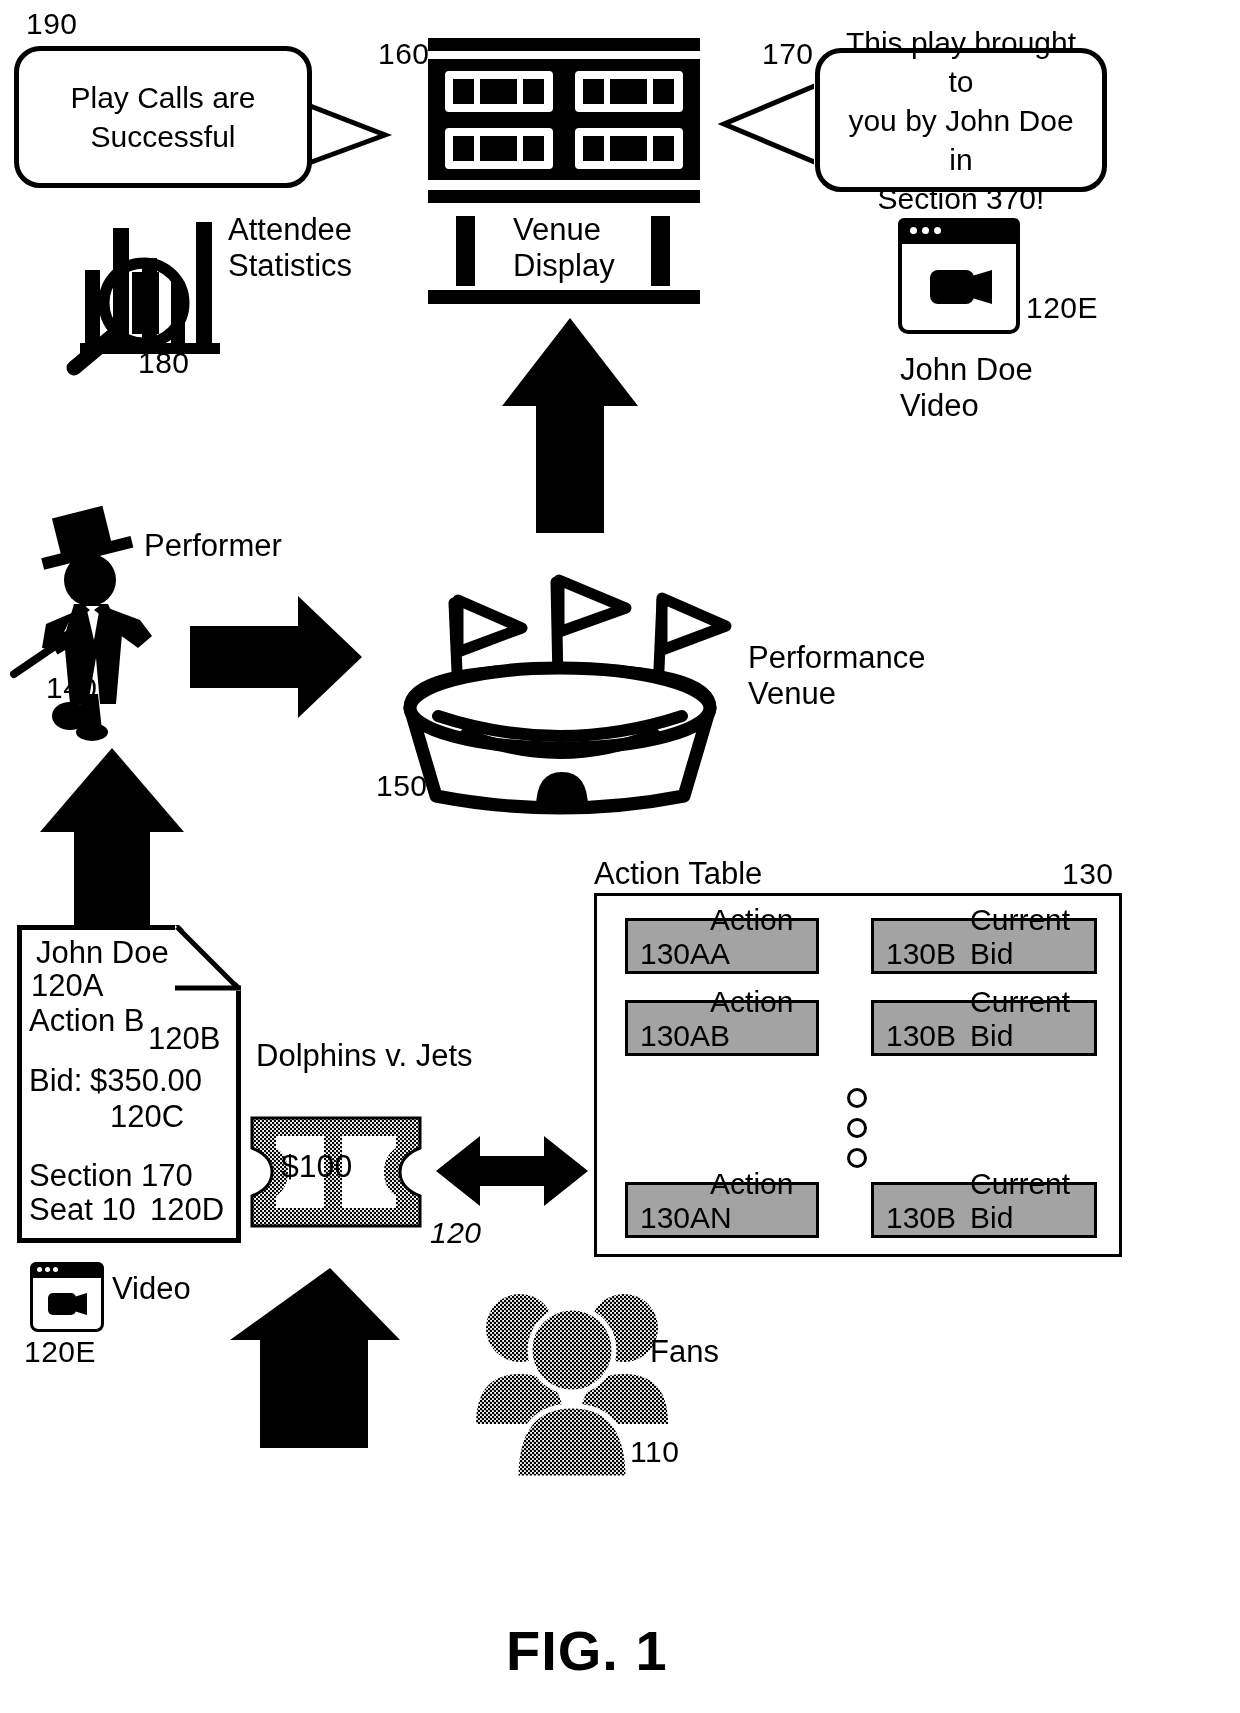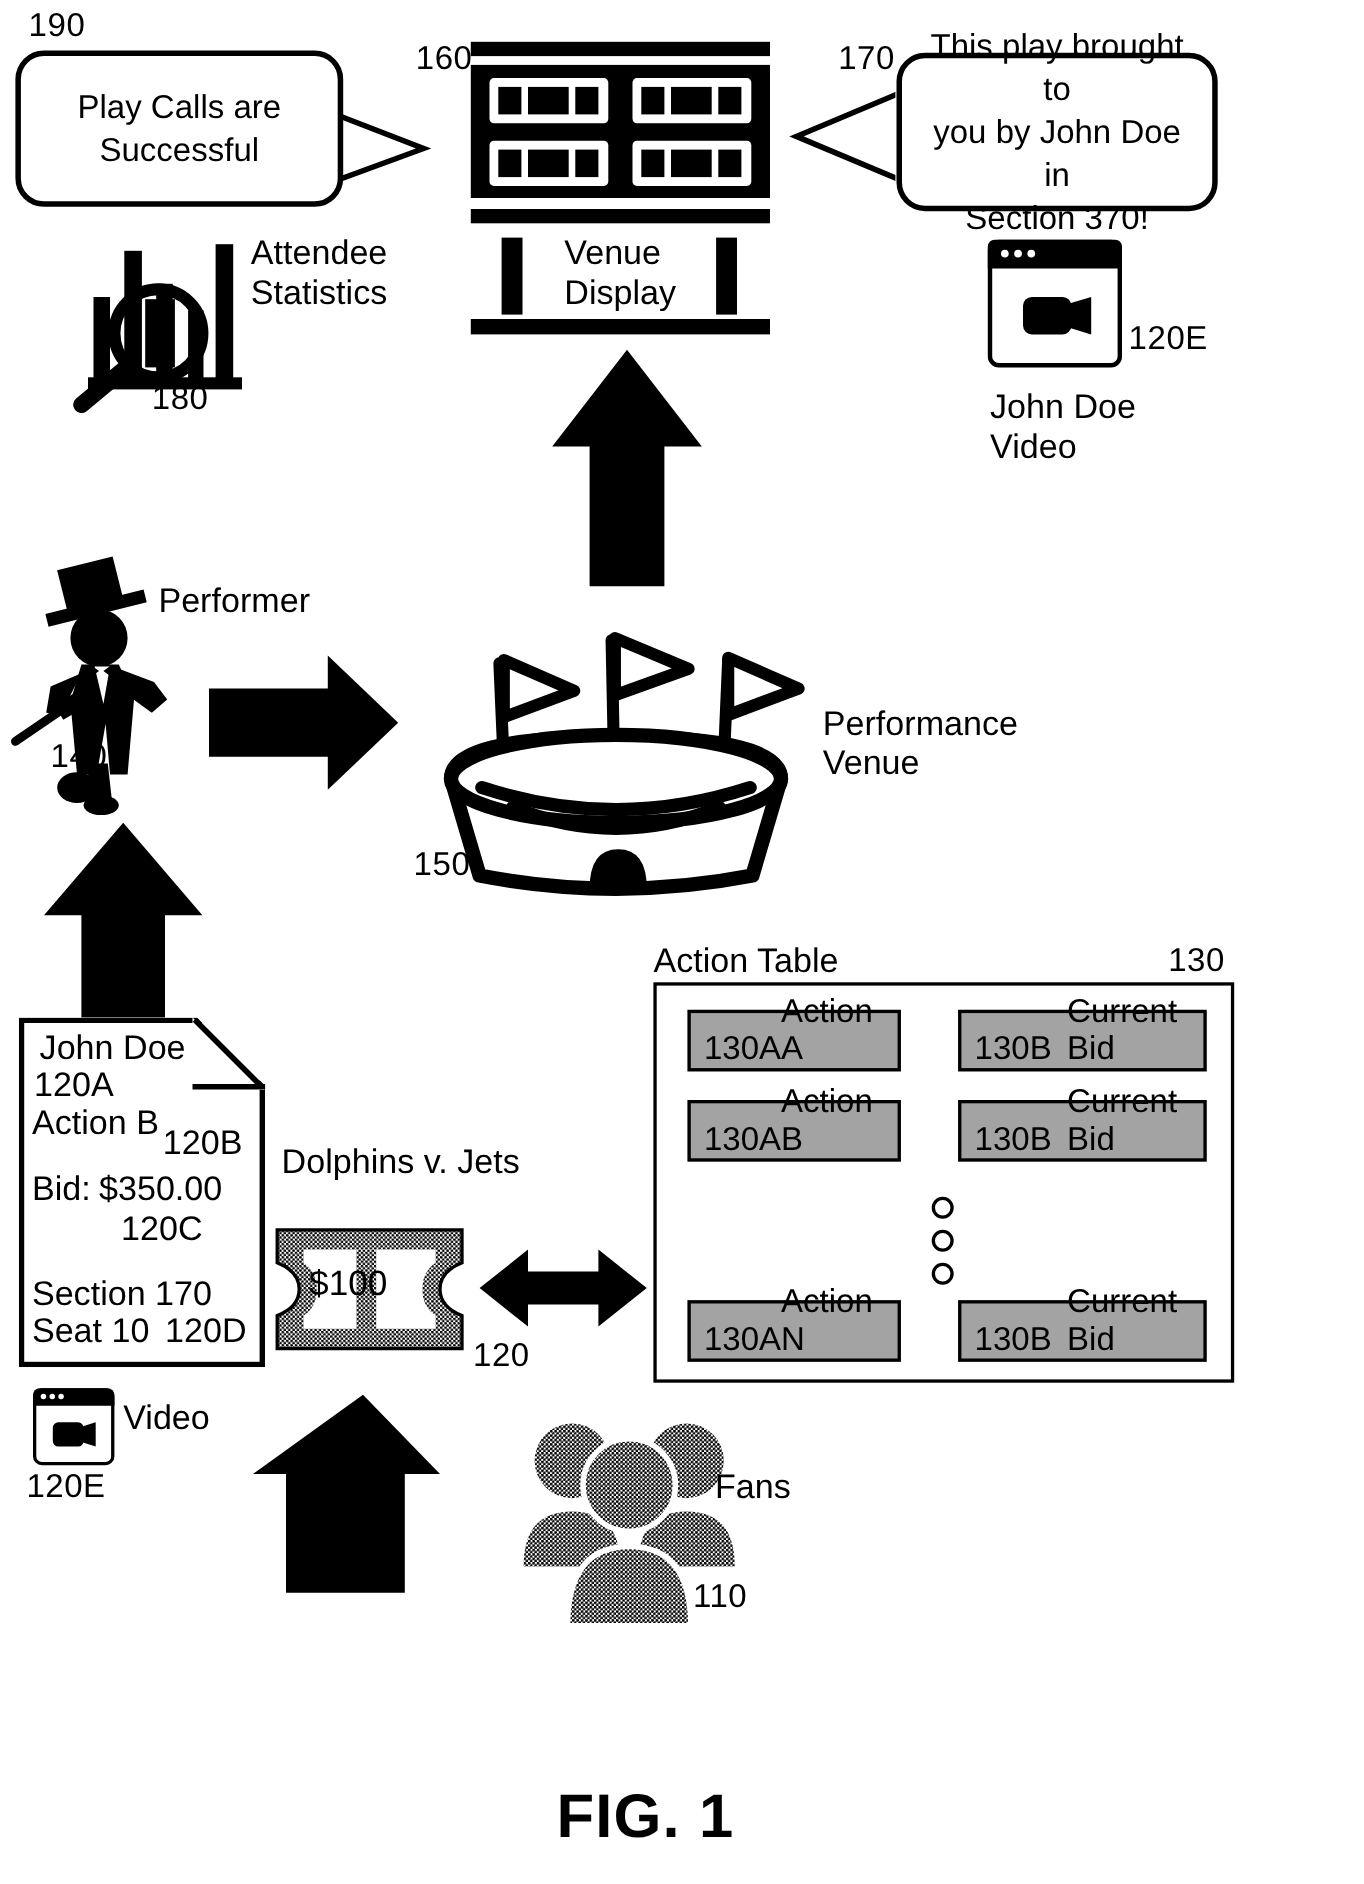--- a/index.html
+++ b/index.html
@@ -335,21 +335,21 @@
         <circle cx="3" cy="3" r="1.25" fill="#000000"></circle>
       </pattern>
     </defs>
     <path d="M4,4 L172,4 L172,34 Q152,42 152,58 Q152,74 172,82 L172,112 L4,112
              L4,82 Q24,74 24,58 Q24,42 4,34 Z" fill="url(#halftone)" stroke="#000000" stroke-width="3"></path>
     <path d="M28,22 L148,22 L148,34 Q136,42 136,58 Q136,74 148,82 L148,94 L28,94
              L28,82 Q40,74 40,58 Q40,42 28,34 Z" fill="#ffffff"></path>
     <rect x="76" y="22" width="18" height="72" fill="url(#halftone)"></rect>
   </svg>
   <div class="txt" style="left:281px; top:1148px; font-size:32px;">$100</div>
-  <div class="txt ref" style="left:430px; top:1215px;">120</div>
+  <div class="txt ref" style="left:430px; top:1215px;font-style:italic;">120</div>
 
   <svg class="abs" style="left:436px; top:1132px;" width="152" height="78">
     <path d="M0,39 L44,4 L44,24 L108,24 L108,4 L152,39 L108,74 L108,54 L44,54 L44,74 Z" fill="#000"></path>
   </svg>
 
   <svg class="abs" style="left:230px; top:1268px;" width="230" height="180">
     <path d="M100,0 L170,72 L138,72 L138,180 L228,180 L210,180 L30,180 L30,72 L0,72 Z" fill="#000"></path>
   </svg>
 
   <svg class="abs" style="left:472px; top:1288px;" width="200" height="192">

